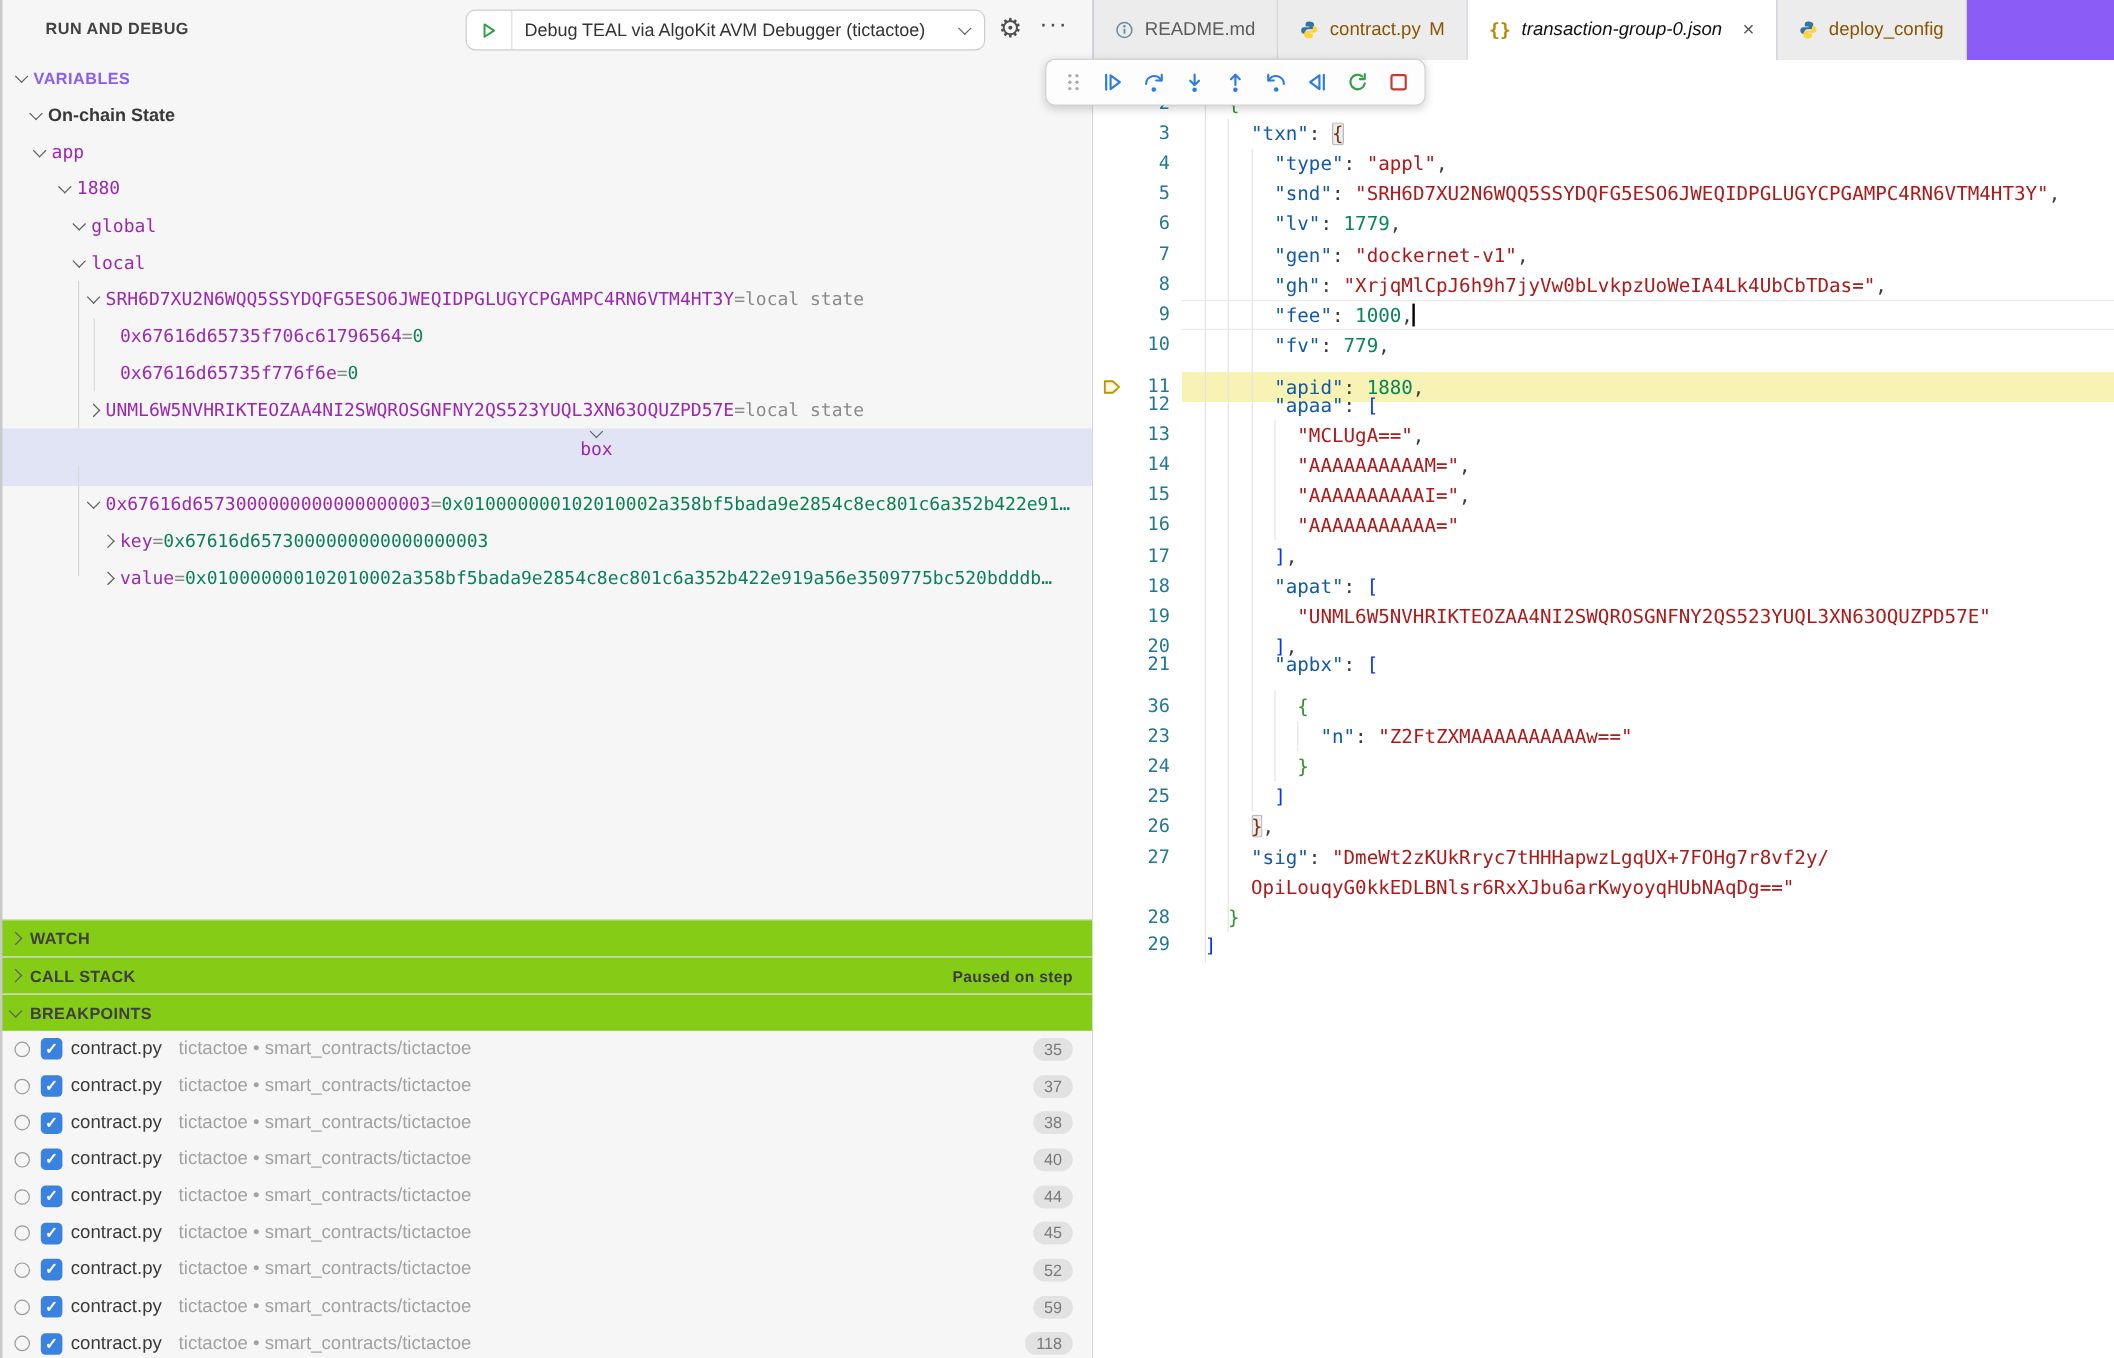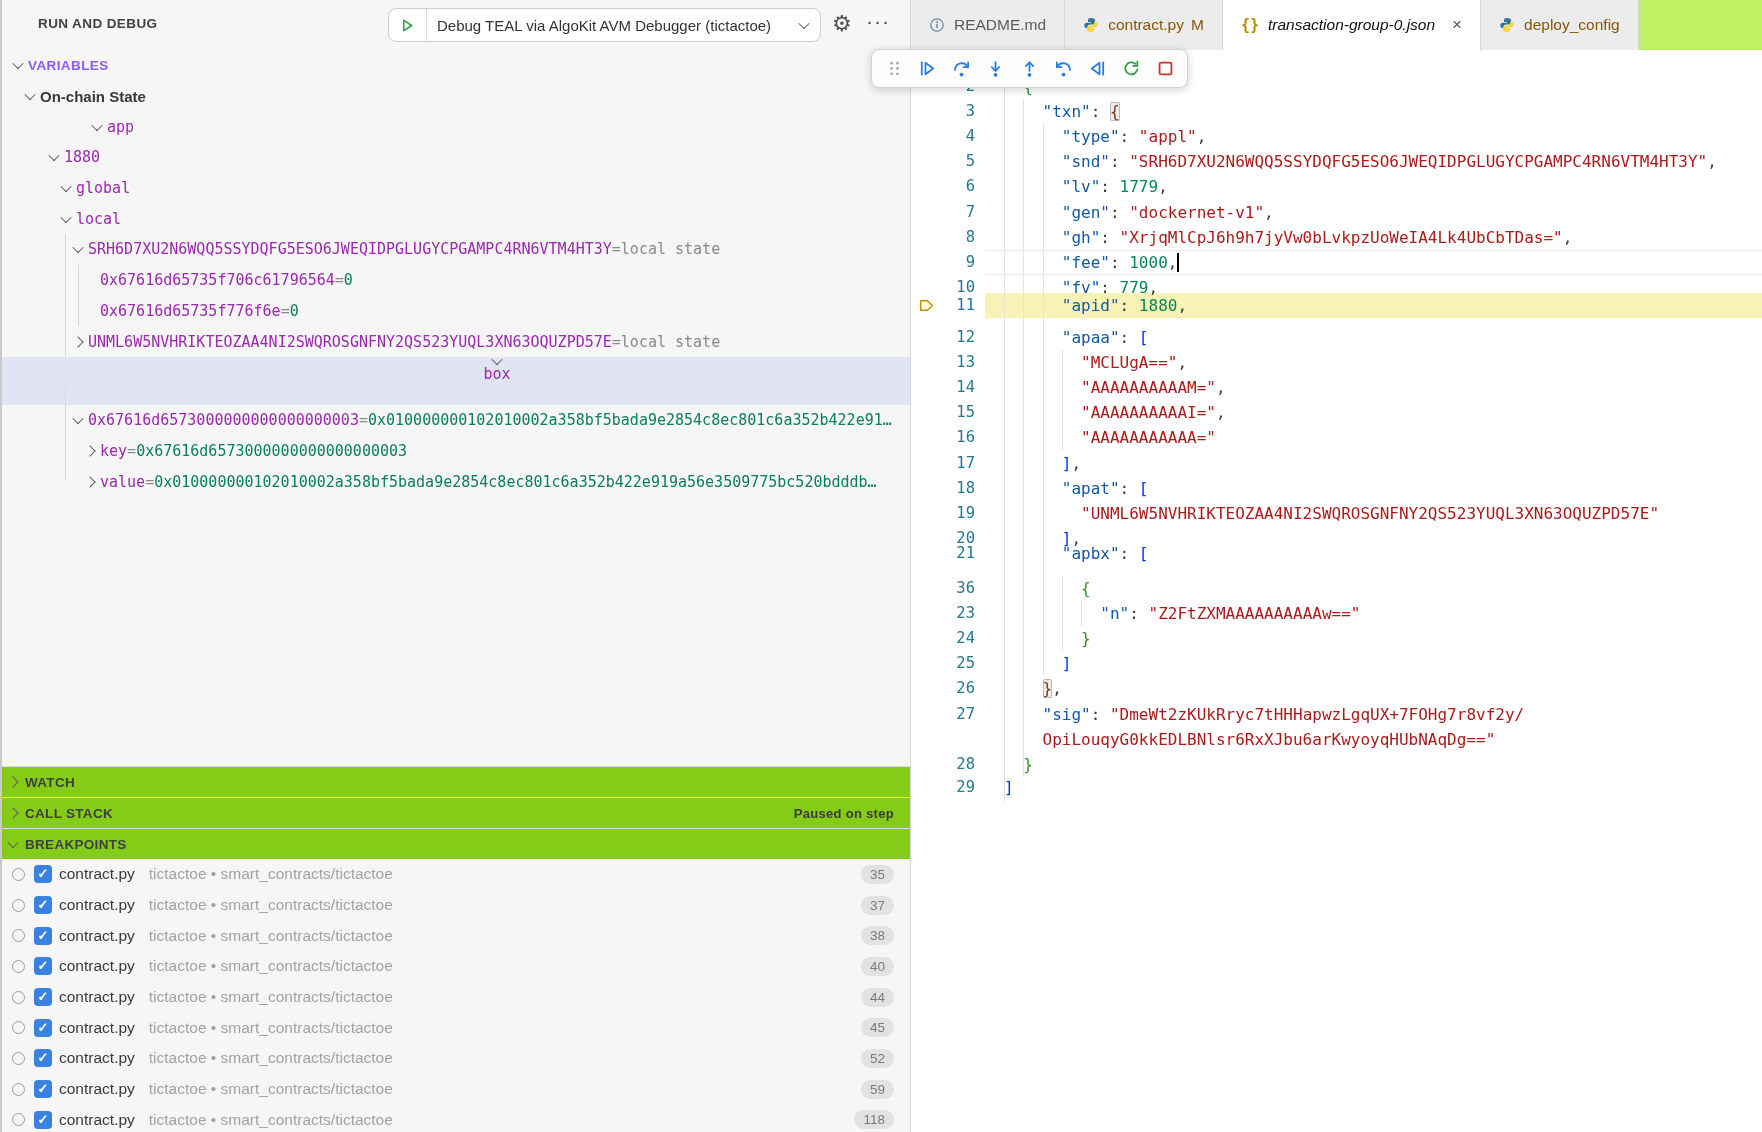--- a/index.html
+++ b/index.html
@@ -53,21 +53,21 @@
   .bp-circle { width:13px; height:13px; border:1.5px solid #9a9a9a; border-radius:50%; margin-right:9px; }
   .bp-check { width:18px; height:18px; background:#3a82e0; border-radius:4px; color:#fff;
               font-size:13px; font-weight:700; text-align:center; line-height:18px; margin-right:7px; }
   .bp-file { font-size:15.5px; color:#3a3a3a; margin-right:14px; }
   .bp-path { font-size:15.5px; color:#a2a2a2; flex:1; white-space:nowrap; overflow:hidden; }
   .bp-badge { margin-right:16px; background:#e2e2e2; border-radius:11px; padding:2px 9px;
               font-size:13.5px; color:#7a7a7a; }
 
   
   .editor-area { position:absolute; left:911px; top:0; right:0; bottom:0; background:#fff; }
-  .tabbar { position:absolute; left:0; top:0; right:0; height:50px; background:#bef264;
+  .tabbar { position:absolute; left:0; top:0; right:0; height:50px; background:#8b5cf6;
             display:flex; overflow:hidden; }
   .tab { display:flex; align-items:center; gap:9px; padding:0 18px; height:100%;
          background:#ececec; border-right:1px solid #d5d5d5; font-size:15.5px; color:#5b5b5b;
          white-space:nowrap; }
   .tab.active { background:#fff; color:#111; }
   .tab.active .tab-label { font-style:italic; }
   .tab.modified .tab-label { color:#895503; }
   .tab-badge { color:#895503; margin-left:-2px; }
   .tab-close { color:#555; font-size:17px; margin-left:8px; }
   .tab-icon { display:flex; align-items:center; }
@@ -128,21 +128,21 @@
             <span class="chev open"></span>
           </span>
           <span class="t-title">VARIABLES</span>
         </div>
         <div class="trow" style="height: 30.7px; padding-left: 20px;">
           <span class="chevbox">
             <span class="chev open"></span>
           </span>
           <span class="t-scope">On-chain State</span>
         </div>
-        <div class="trow" style="height: 30.7px; padding-left: 40px; margin-left: 47px;">
+        <div class="trow" style="height: 30.7px; padding-left: 23px;">
           <span class="chevbox">
             <span class="chev open"></span>
           </span>
           <span class="t-name">app</span>
         </div>
         <div class="trow" style="height: 30.7px; padding-left: 44px;">
           <span class="chevbox">
             <span class="chev open"></span>
           </span>
           <span class="t-name">1880</span>
@@ -380,21 +380,21 @@
         <div class="crow" style="top: 199.7px;">
           <div class="curb" style="top: 0px;"></div>
           <div class="curb" style="bottom: 0px;"></div>
           <span class="lnum">9</span>
           <span class="codeln">      <span class="tok k">"fee"</span><span class="tok p">: </span><span class="tok n">1000</span><span class="tok p">,</span><span class="cursor"></span></span>
         </div>
         <div class="crow" style="top: 224.8px;">
           <span class="lnum">10</span>
           <span class="codeln">      <span class="tok k">"fv"</span><span class="tok p">: </span><span class="tok n">779</span><span class="tok p">,</span></span>
         </div>
-        <div class="crow" style="top: 243px;">
+        <div class="crow" style="top: 260px;">
           <div class="hlbg"></div>
           <span class="gut-arrow"><svg width="17" height="17" viewBox="0 0 16 16">
               <path d="M2.5 3.5h6.2l5 4.5-5 4.5H2.5z" fill="#fffbe0" stroke="#c58f00" stroke-width="1.4" stroke-linejoin="round"></path>
             </svg></span>
           <span class="lnum">11</span>
           <span class="codeln">      <span class="tok k">"apid"</span><span class="tok p">: </span><span class="tok n">1880</span><span class="tok p">,</span></span>
         </div>
         <div class="crow" style="top: 275px;">
           <span class="lnum">12</span>
           <span class="codeln">      <span class="tok k">"apaa"</span><span class="tok p">: </span><span class="tok b1">[</span></span>

